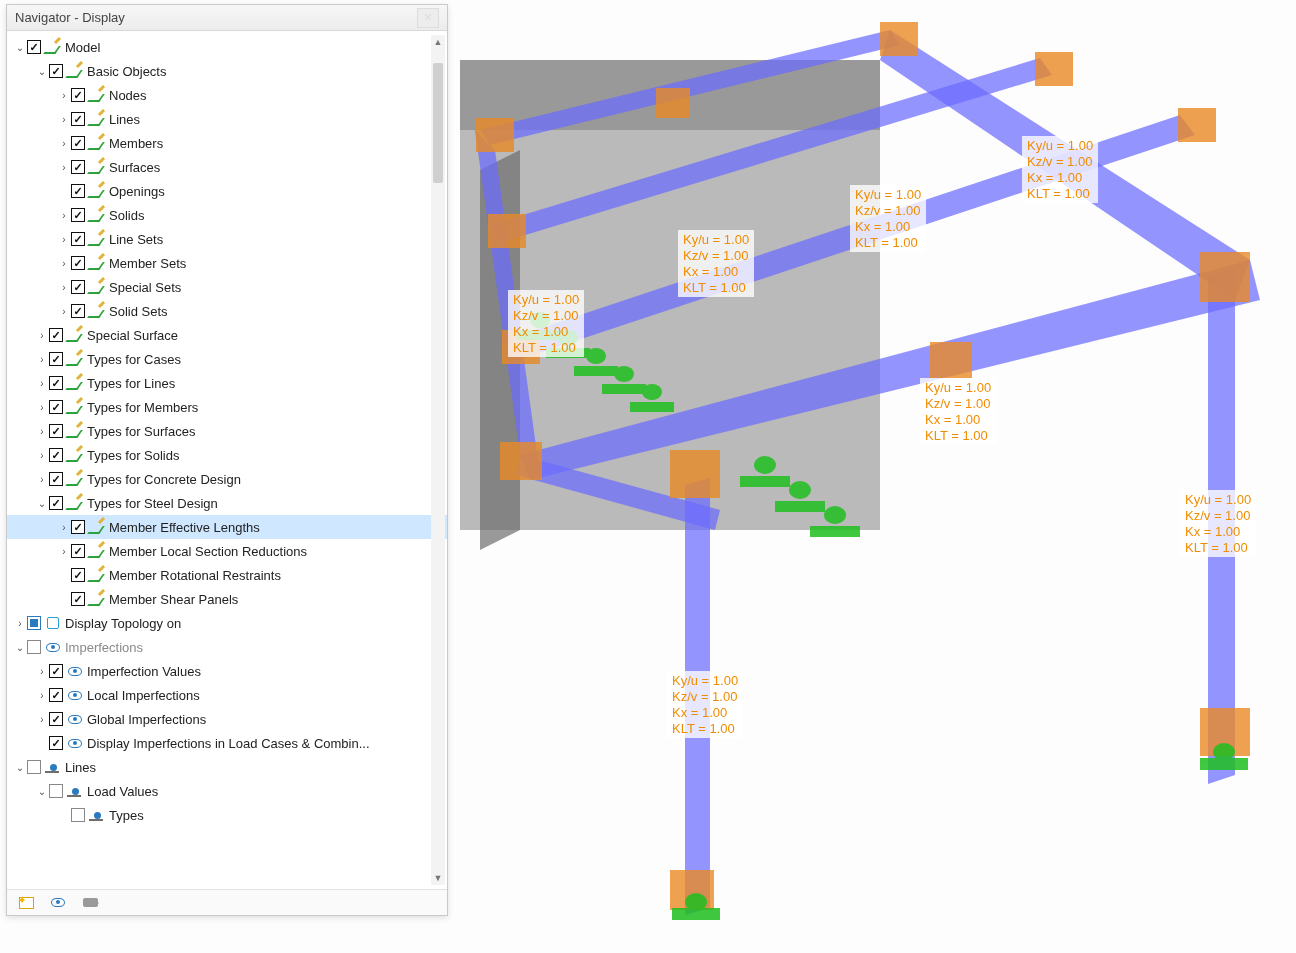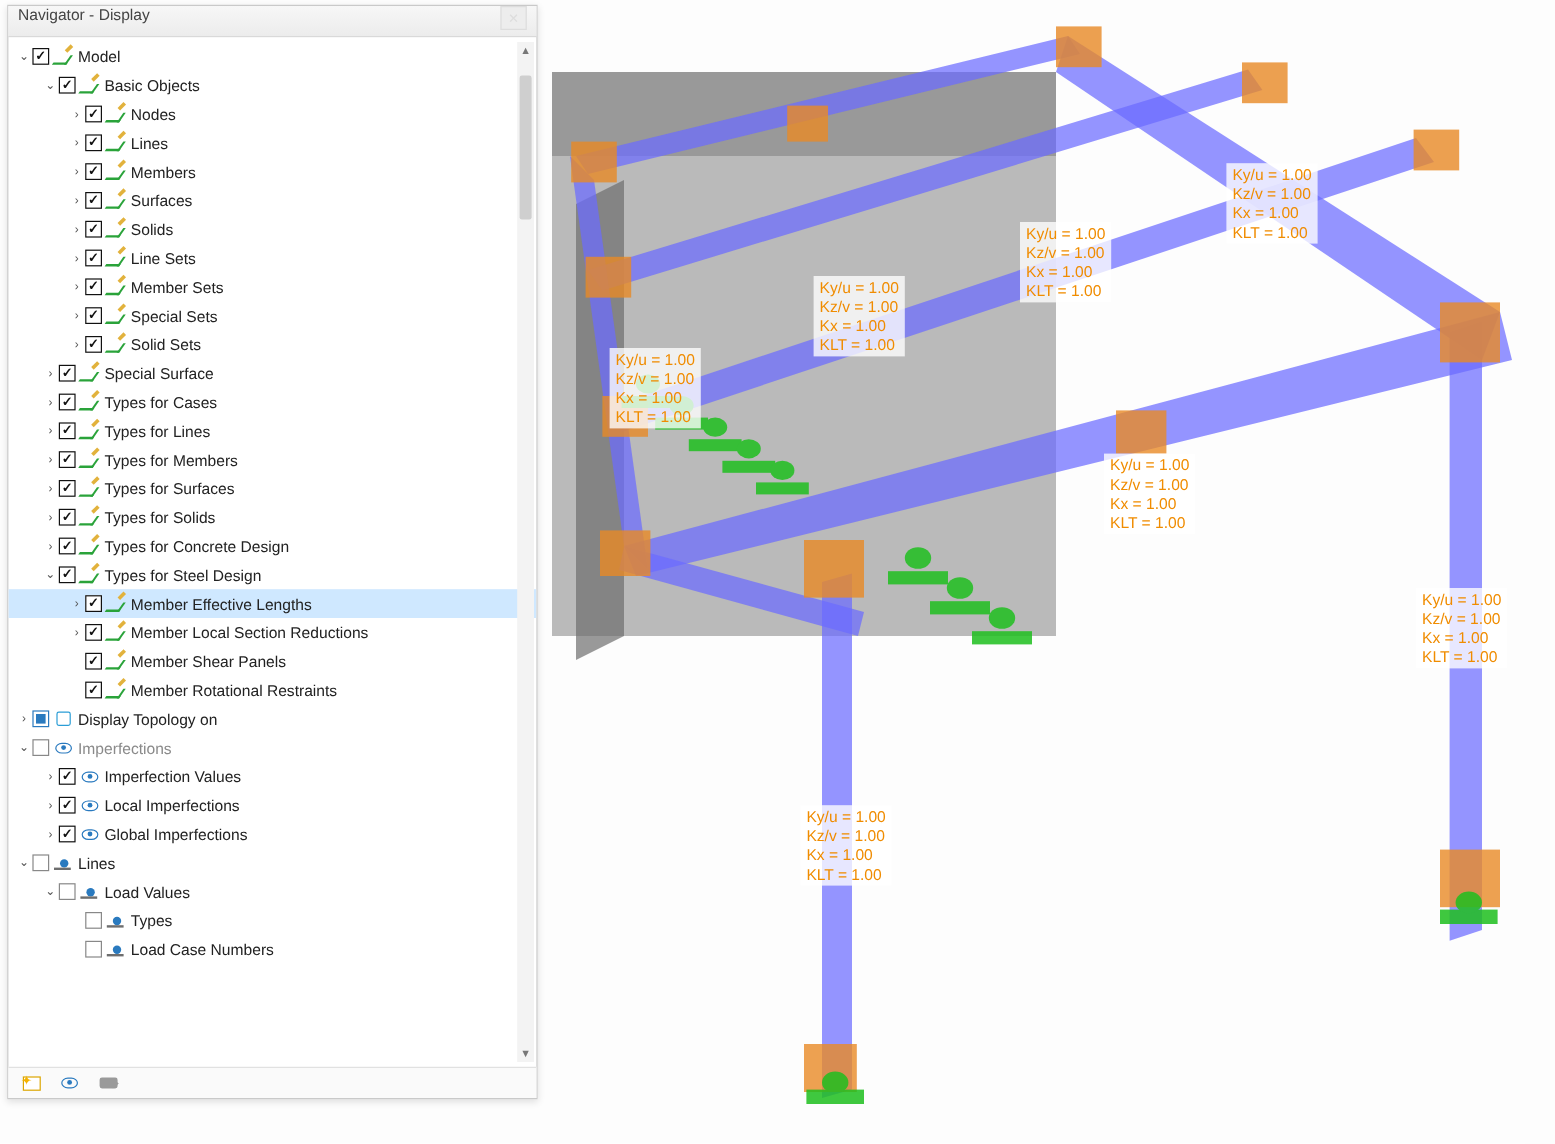--- a/index.html
+++ b/index.html
@@ -1,19 +1,19 @@
 <!DOCTYPE html>
 <html><head>
 <meta charset="utf-8">
 <style>
 *{box-sizing:border-box;margin:0;padding:0;font-family:Segoe UI,Arial,sans-serif;font-size:13px}
 body{background:#fff;width:1296px;height:953px;position:relative;overflow:hidden}
 .viewport{position:absolute;inset:0;background:#fdfdfd}
 .panel{position:absolute;left:6px;top:4px;width:442px;height:912px;background:#fff;border:1px solid #c9c9c9;box-shadow:0 2px 6px rgba(0,0,0,.12);display:flex;flex-direction:column}
-.panel-header{height:26px;background:linear-gradient(#f7f7f7,#ececec);border-bottom:1px solid #d9d9d9;display:flex;padding:0 8px;color:#444}
+.panel-header{height:26px;background:linear-gradient(#f7f7f7,#ececec);border-bottom:1px solid #d9d9d9;display:flex;align-items:center;padding:0 8px;color:#444}
 .panel-header span{flex:1}
 .panel-close{width:22px;height:20px;background:#ededed;border:1px solid #ddd;display:flex;align-items:center;justify-content:center;color:#ddd;font-size:11px}
 .tree{flex:1;overflow:auto;padding:4px 0 4px 0;position:relative}
 .row{display:flex;align-items:center;height:24px;padding-left:6px;cursor:default;white-space:nowrap}
 .row.sel{background:#cfe8ff}
 .caret{width:14px;text-align:center;color:#555;font-size:10px;cursor:pointer}
 .caret.blank{visibility:hidden}
 .chk{width:14px;height:14px;background:#fff;display:inline-flex;align-items:center;justify-content:center;margin-right:2px;cursor:pointer}
 .chk.checked{border:1px solid #111}
 .chk.checked::after{content:"✓";font-size:11px;line-height:1;color:#111;font-weight:bold}
@@ -180,20 +180,29 @@
         <span class="ind" style="width: 44px;"></span>
         <span class="caret">›</span>
         <span class="chk checked"></span>
         <span class="ico">
           <span class="i-pencil"></span>
         </span>
         <span class="lbl">Surfaces</span>
       </div>
       <div class="row">
         <span class="ind" style="width: 44px;"></span>
+        <span class="caret blank">·</span>
+        <span class="chk checked"></span>
+        <span class="ico">
+          <span class="i-pencil"></span>
+        </span>
+        <span class="lbl">Openings</span>
+      </div>
+      <div class="row">
+        <span class="ind" style="width: 44px;"></span>
         <span class="caret">›</span>
         <span class="chk checked"></span>
         <span class="ico">
           <span class="i-pencil"></span>
         </span>
         <span class="lbl">Solids</span>
       </div>
       <div class="row">
         <span class="ind" style="width: 44px;"></span>
         <span class="caret">›</span>
@@ -320,75 +329,84 @@
         </span>
         <span class="lbl">Member Local Section Reductions</span>
       </div>
       <div class="row">
         <span class="ind" style="width: 44px;"></span>
         <span class="caret blank">·</span>
         <span class="chk checked"></span>
         <span class="ico">
           <span class="i-pencil"></span>
         </span>
+        <span class="lbl">Member Rotational Restraints</span>
+      </div>
+      <div class="row">
+        <span class="ind" style="width: 44px;"></span>
+        <span class="caret blank">·</span>
+        <span class="chk checked"></span>
+        <span class="ico">
+          <span class="i-pencil"></span>
+        </span>
         <span class="lbl">Member Shear Panels</span>
       </div>
       <div class="row">
-        <span class="ind" style="width: 44px;"></span>
+        <span class="ind" style="width: 0px;"></span>
+        <span class="caret">›</span>
+        <span class="chk indet"></span>
+        <span class="ico">
+          <span class="i-topo"></span>
+        </span>
+        <span class="lbl">Display Topology on</span>
+      </div>
+      <div class="row">
+        <span class="ind" style="width: 0px;"></span>
+        <span class="caret">⌄</span>
+        <span class="chk boxonly"></span>
+        <span class="ico">
+          <span class="i-eye"></span>
+        </span>
+        <span class="lbl dim">Imperfections</span>
+      </div>
+      <div class="row">
+        <span class="ind" style="width: 22px;"></span>
+        <span class="caret">›</span>
+        <span class="chk checked"></span>
+        <span class="ico">
+          <span class="i-eye"></span>
+        </span>
+        <span class="lbl">Imperfection Values</span>
+      </div>
+      <div class="row">
+        <span class="ind" style="width: 22px;"></span>
+        <span class="caret">›</span>
+        <span class="chk checked"></span>
+        <span class="ico">
+          <span class="i-eye"></span>
+        </span>
+        <span class="lbl">Local Imperfections</span>
+      </div>
+      <div class="row">
+        <span class="ind" style="width: 22px;"></span>
+        <span class="caret">›</span>
+        <span class="chk checked"></span>
+        <span class="ico">
+          <span class="i-eye"></span>
+        </span>
+        <span class="lbl">Global Imperfections</span>
+      </div>
+      <div class="row">
+        <span class="ind" style="width: 22px;"></span>
         <span class="caret blank">·</span>
         <span class="chk checked"></span>
         <span class="ico">
-          <span class="i-pencil"></span>
-        </span>
-        <span class="lbl">Member Rotational Restraints</span>
-      </div>
-      <div class="row">
-        <span class="ind" style="width: 0px;"></span>
-        <span class="caret">›</span>
-        <span class="chk indet"></span>
-        <span class="ico">
-          <span class="i-topo"></span>
-        </span>
-        <span class="lbl">Display Topology on</span>
-      </div>
-      <div class="row">
-        <span class="ind" style="width: 0px;"></span>
-        <span class="caret">⌄</span>
-        <span class="chk boxonly"></span>
-        <span class="ico">
           <span class="i-eye"></span>
         </span>
-        <span class="lbl dim">Imperfections</span>
-      </div>
-      <div class="row">
-        <span class="ind" style="width: 22px;"></span>
-        <span class="caret">›</span>
-        <span class="chk checked"></span>
-        <span class="ico">
-          <span class="i-eye"></span>
-        </span>
-        <span class="lbl">Imperfection Values</span>
-      </div>
-      <div class="row">
-        <span class="ind" style="width: 22px;"></span>
-        <span class="caret">›</span>
-        <span class="chk checked"></span>
-        <span class="ico">
-          <span class="i-eye"></span>
-        </span>
-        <span class="lbl">Local Imperfections</span>
-      </div>
-      <div class="row">
-        <span class="ind" style="width: 22px;"></span>
-        <span class="caret">›</span>
-        <span class="chk checked"></span>
-        <span class="ico">
-          <span class="i-eye"></span>
-        </span>
-        <span class="lbl">Global Imperfections</span>
+        <span class="lbl">Display Imperfections in Load Cases &amp; Combin...</span>
       </div>
       <div class="row">
         <span class="ind" style="width: 0px;"></span>
         <span class="caret">⌄</span>
         <span class="chk boxonly"></span>
         <span class="ico">
           <span class="i-dot"></span>
         </span>
         <span class="lbl">Lines</span>
       </div>
@@ -402,29 +420,20 @@
         <span class="lbl">Load Values</span>
       </div>
       <div class="row">
         <span class="ind" style="width: 44px;"></span>
         <span class="caret blank">·</span>
         <span class="chk boxonly"></span>
         <span class="ico">
           <span class="i-dot"></span>
         </span>
         <span class="lbl">Types</span>
-      </div>
-      <div class="row">
-        <span class="ind" style="width: 44px;"></span>
-        <span class="caret blank">·</span>
-        <span class="chk boxonly"></span>
-        <span class="ico">
-          <span class="i-dot"></span>
-        </span>
-        <span class="lbl">Load Case Numbers</span>
       </div>
       <div class="scrollbar">
       <div class="scroll-up">▲</div>
       <div class="scroll-thumb"></div>
       <div class="scroll-dn">▼</div>
     </div>
   </div>
   <div class="panel-footer">
     <div class="fbtn">
         <span class="i-new"></span>

